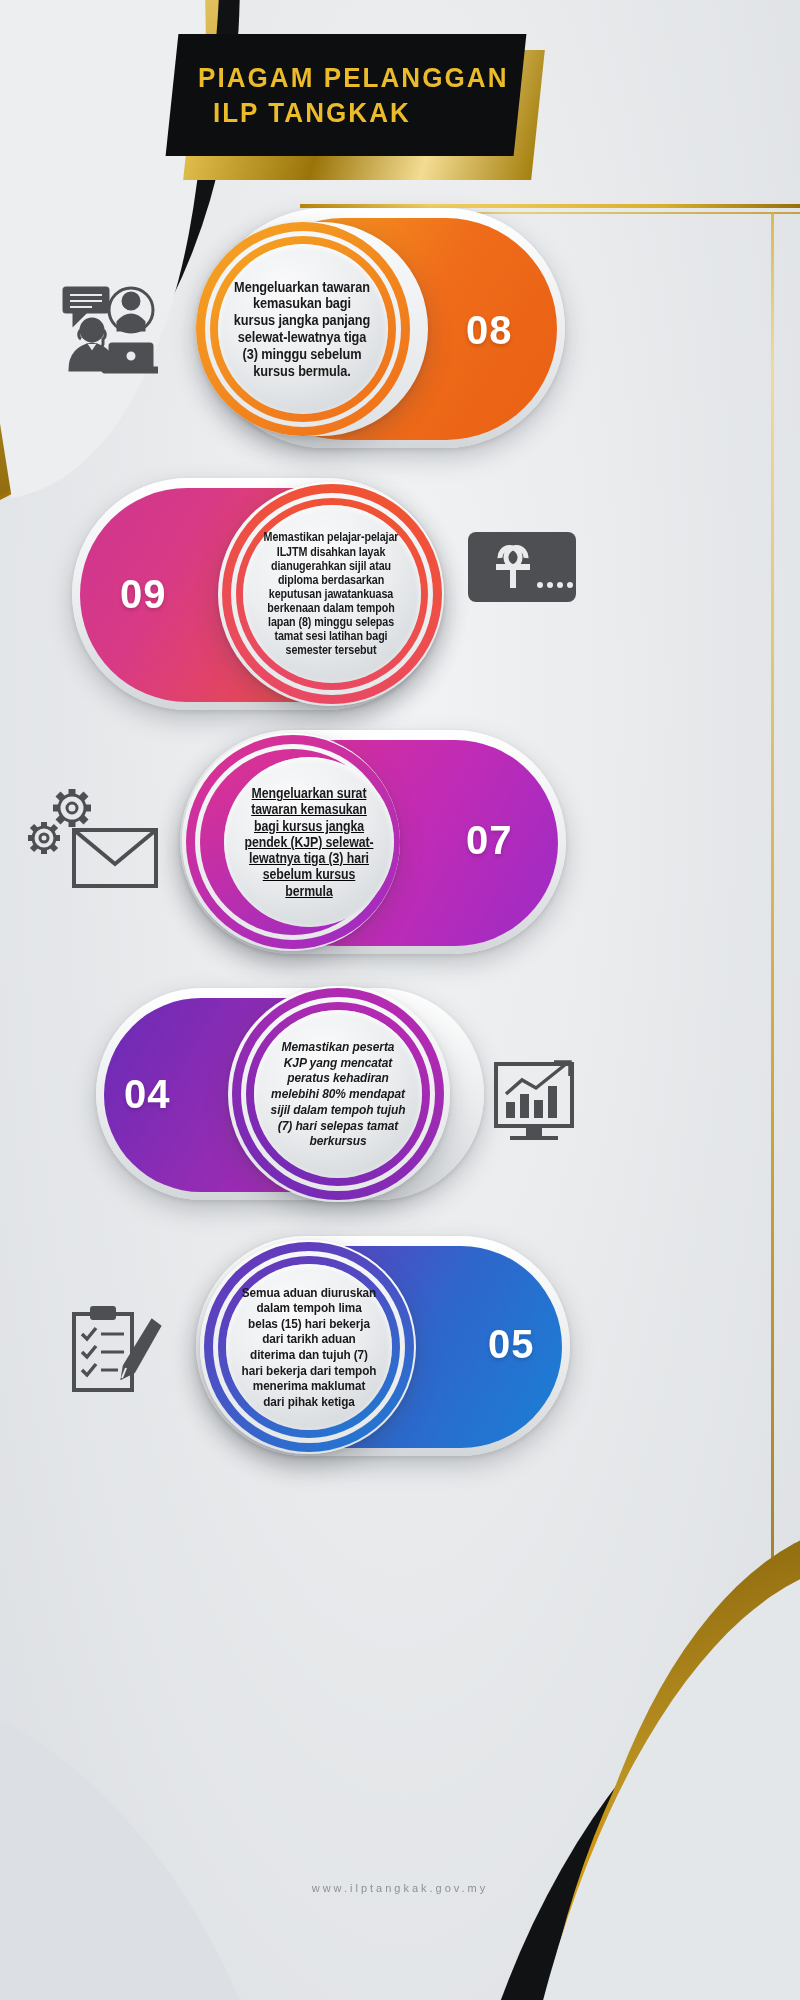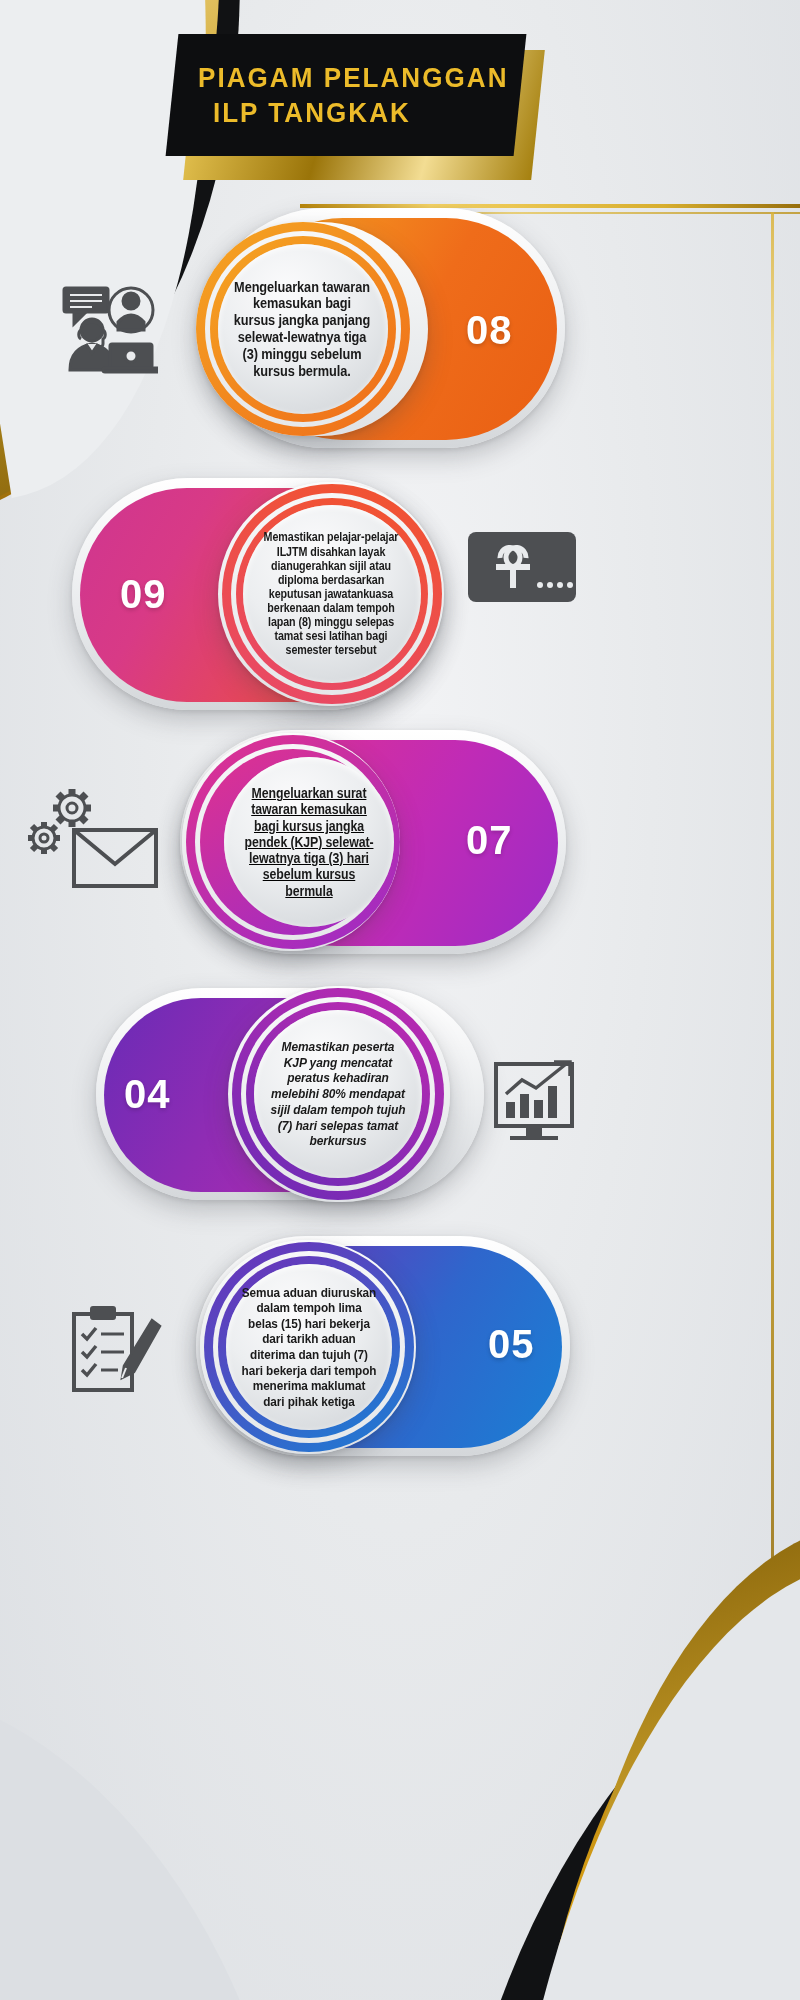--- a/index.html
+++ b/index.html
@@ -391,14 +391,15 @@
         <path d="M14 52 l5 5 l9 -11" stroke-width="3.5"></path>
         <line x1="33" y1="52" x2="56" y2="52"></line>
         <path d="M14 70 l5 5 l9 -11" stroke-width="3.5"></path>
         <line x1="33" y1="70" x2="50" y2="70"></line>
         <path d="M56 66 L84 20 L92 26 L66 72 L54 78 Z" fill="#4d4f52" stroke="#4d4f52" stroke-width="2.5"></path>
         <path d="M54 78 L58 68" stroke="#e9ebed" stroke-width="2"></path>
       </svg>
     </div>
   </div>
 
+  <div id="footer-url">www.ilptangkak.gov.my</div>
 
 </div>
 
 </body></html>

